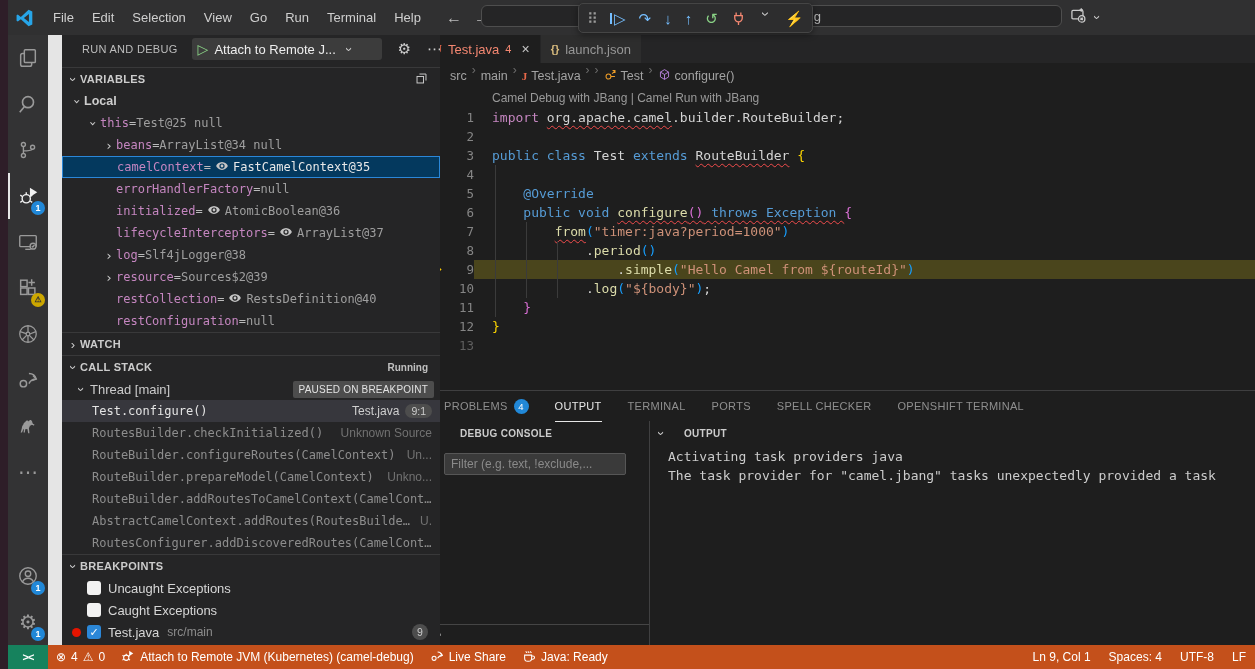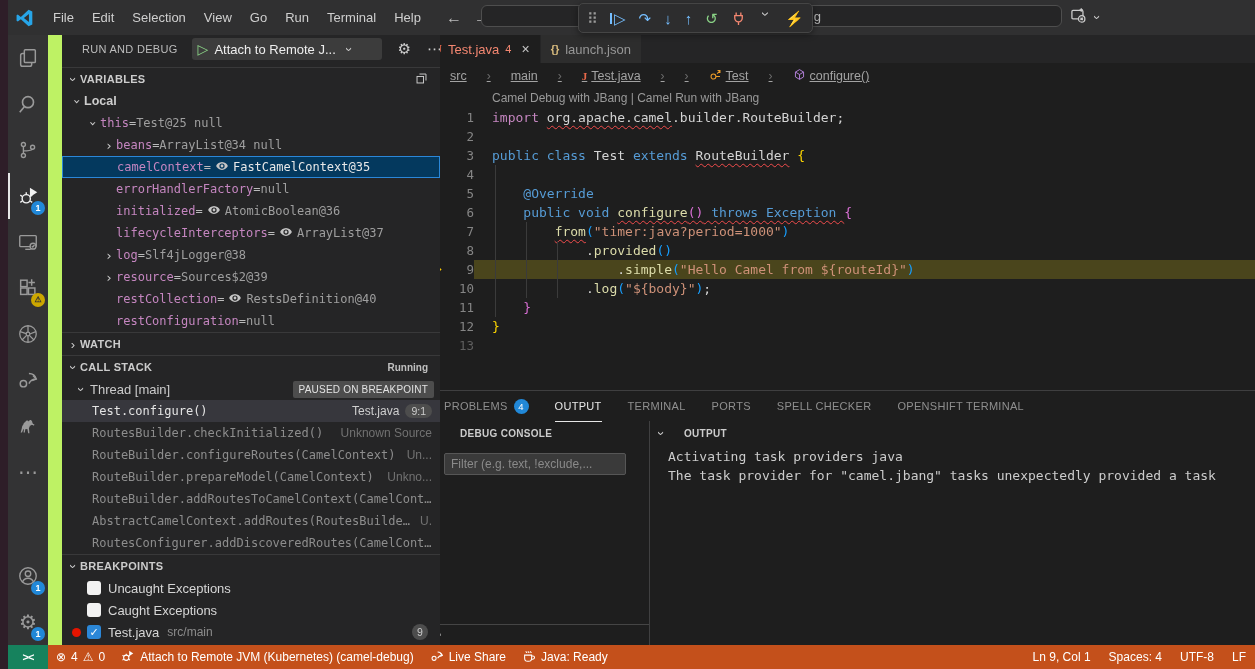--- a/index.html
+++ b/index.html
@@ -1,16 +1,16 @@
 <!DOCTYPE html>
 <html style="--accent: #2188d8; --selbg: #04395e; --selbd: #2b87d8; --statbg: #c4501b; --remote: #16825d; --red: #e51400; --curline: #4a451c;"><head>
 <meta charset="utf-8">
 <style>
   html,body{margin:0;padding:0;background:#1e1e1e;font-family:"Liberation Sans",sans-serif;}
-  .root{position:relative;width:1255px;height:669px;overflow:hidden;background:#bef264;color:#ccc;}
+  .root{position:relative;width:1255px;height:669px;overflow:hidden;background:#e5e5e5;color:#ccc;}
   .edge-strip{position:absolute;left:0;top:0;width:8px;height:669px;background:#2e1e28;z-index:60;}
   
   .titlebar{position:absolute;left:8px;top:0;width:1247px;height:35px;background:#303031;display:flex;align-items:center;z-index:40;}
   .logo{width:18px;height:18px;margin:0 10px 0 8px;flex:none;}
   .menus{display:flex;align-items:center;}
   .menu-item{padding:0 9px;font-size:13px;color:#cfcfcf;line-height:35px;cursor:default;}
   .nav-arrows{display:flex;gap:8px;margin-left:14px;color:#bdbdbd;font-size:16px;}
   .nav-arrows span{width:20px;text-align:center;}
   .cmdcenter{position:absolute;left:473px;top:5px;width:581px;height:22px;background:#252526;border:1px solid #4e4e4e;border-radius:6px;color:#b5b5b5;font-size:13px;line-height:22px;padding-left:310px;box-sizing:border-box;white-space:nowrap;overflow:hidden;}
   .dbg-toolbar{position:absolute;left:570px;top:3px;height:28px;background:#2d2d2e;border:1px solid #454545;border-radius:5px;display:flex;align-items:center;padding:0 8px;gap:13px;z-index:45;box-shadow:0 2px 6px rgba(0,0,0,.4);}
@@ -74,21 +74,21 @@
   
   .main{position:absolute;left:426px;top:35px;width:829px;height:610px;background:#1e1e1e;}
   .tabsrow{height:28px;background:#252526;display:flex;}
   .tab{height:28px;display:flex;align-items:center;gap:6px;padding:0 10px;background:#2d2d2d;font-size:13px;color:#969696;border-right:1px solid #252526;}
   .tab.active{background:#1e1e1e;}
   .tab.err .tlabel,.tab.err .tdec{color:#f48771;}
   .jicon{color:#e8684a;font-weight:700;font-size:12px;font-family:"Liberation Serif",serif;}
   .bricon{color:#d7ba7d;font-weight:700;font-size:11px;}
   .tdec{font-size:11px;}
   .tclose{color:#c5c5c5;font-size:14px;margin-left:4px;}
-  .breadcrumbs{height:26px;display:flex;align-items:center;padding-left:24px;font-size:12.5px;color:#a3a3a3;gap:20px;white-space:nowrap;text-decoration:underline;}
+  .breadcrumbs{height:26px;display:flex;padding-left:24px;font-size:12.5px;color:#a3a3a3;gap:5px;white-space:nowrap;}
   .bc-sep{color:#6b6b6b;font-size:12px;}
   .bc-item{display:flex;align-items:center;gap:4px;}
   .bc-item svg{width:13px;height:13px;}
   .editor{position:absolute;left:0;top:54px;width:829px;height:336px;overflow:hidden;font-family:"DejaVu Sans Mono",monospace;font-size:13px;}
   .codelens{height:19px;line-height:19px;padding-left:66px;color:#999999;font-size:12px;font-family:"Liberation Sans",sans-serif;}
   .cline{height:19px;line-height:19px;display:flex;white-space:pre;}
   .g-ic{width:18px;flex:none;display:flex;align-items:center;justify-content:center;}
   .g-num{width:30px;flex:none;text-align:right;color:#858585;font-size:12.5px;}
   .g-num.dim{color:#5f5f5f;}
   .c-body{flex:1;padding-left:18px;}
@@ -490,21 +490,21 @@
       <div class="guide" style="left:131px;top:152px;height:57px;"></div>
       <div class="codelens">Camel Debug with JBang | Camel Run with JBang</div>
       <div id="codelines">
           <div class="cline"><span class="g-ic"></span><span class="g-num">1</span><span class="c-body"><span class="ctl">import </span><span class="pln we">org.apache.camel</span><span class="pln">.builder.RouteBuilder;</span></span></div>
           <div class="cline"><span class="g-ic"></span><span class="g-num">2</span><span class="c-body"></span></div>
           <div class="cline"><span class="g-ic"></span><span class="g-num">3</span><span class="c-body"><span class="kw">public class </span><span class="pln">Test </span><span class="kw">extends </span><span class="pln we">RouteBuilder</span><span class="pln"> </span><span class="b1">{</span></span></div>
           <div class="cline"><span class="g-ic"></span><span class="g-num">4</span><span class="c-body"></span></div>
           <div class="cline"><span class="g-ic"></span><span class="g-num">5</span><span class="c-body"><span class="pln">    </span><span class="kw">@Override</span></span></div>
           <div class="cline"><span class="g-ic"></span><span class="g-num">6</span><span class="c-body"><span class="pln">    </span><span class="kw">public void </span><span class="meth we">configure</span><span class="b2 we">()</span><span class="kw we"> throws Exception </span><span class="b2">{</span></span></div>
           <div class="cline"><span class="g-ic"></span><span class="g-num">7</span><span class="c-body"><span class="pln">        </span><span class="meth we">from</span><span class="b3">(</span><span class="str">"timer:java?period=1000"</span><span class="b3">)</span></span></div>
-          <div class="cline"><span class="g-ic"></span><span class="g-num">8</span><span class="c-body"><span class="pln">            .</span><span class="meth">provided</span><span class="b3">()</span></span></div>
+          <div class="cline"><span class="g-ic"></span><span class="g-num">8</span><span class="c-body"><span class="pln">            .</span><span class="meth">period</span><span class="b3">()</span></span></div>
           <div class="cline cur"><span class="g-ic"><svg width="15" height="13" viewBox="0 0 15 13">
                 <path d="M1 2.5h7l4.5 4L8 10.5H1z" fill="#1e1e1e" stroke="#ffcc00" stroke-width="1.5"></path>
                 <circle cx="6" cy="6.5" r="2.4" fill="#e51400"></circle>
               </svg></span><span class="g-num">9</span><span class="c-body"><span class="pln">                .</span><span class="meth">simple</span><span class="b3">(</span><span class="str">"Hello Camel from ${routeId}"</span><span class="b3">)</span></span></div>
           <div class="cline"><span class="g-ic"></span><span class="g-num">10</span><span class="c-body"><span class="pln">            .</span><span class="meth">log</span><span class="b3">(</span><span class="str">"${body}"</span><span class="b3">)</span><span class="pln">;</span></span></div>
           <div class="cline"><span class="g-ic"></span><span class="g-num">11</span><span class="c-body"><span class="pln">    </span><span class="b2">}</span></span></div>
           <div class="cline"><span class="g-ic"></span><span class="g-num">12</span><span class="c-body"><span class="b1">}</span></span></div>
           <div class="cline"><span class="g-ic"></span><span class="g-num dim">13</span><span class="c-body"></span></div>
         </div>
     </div>

